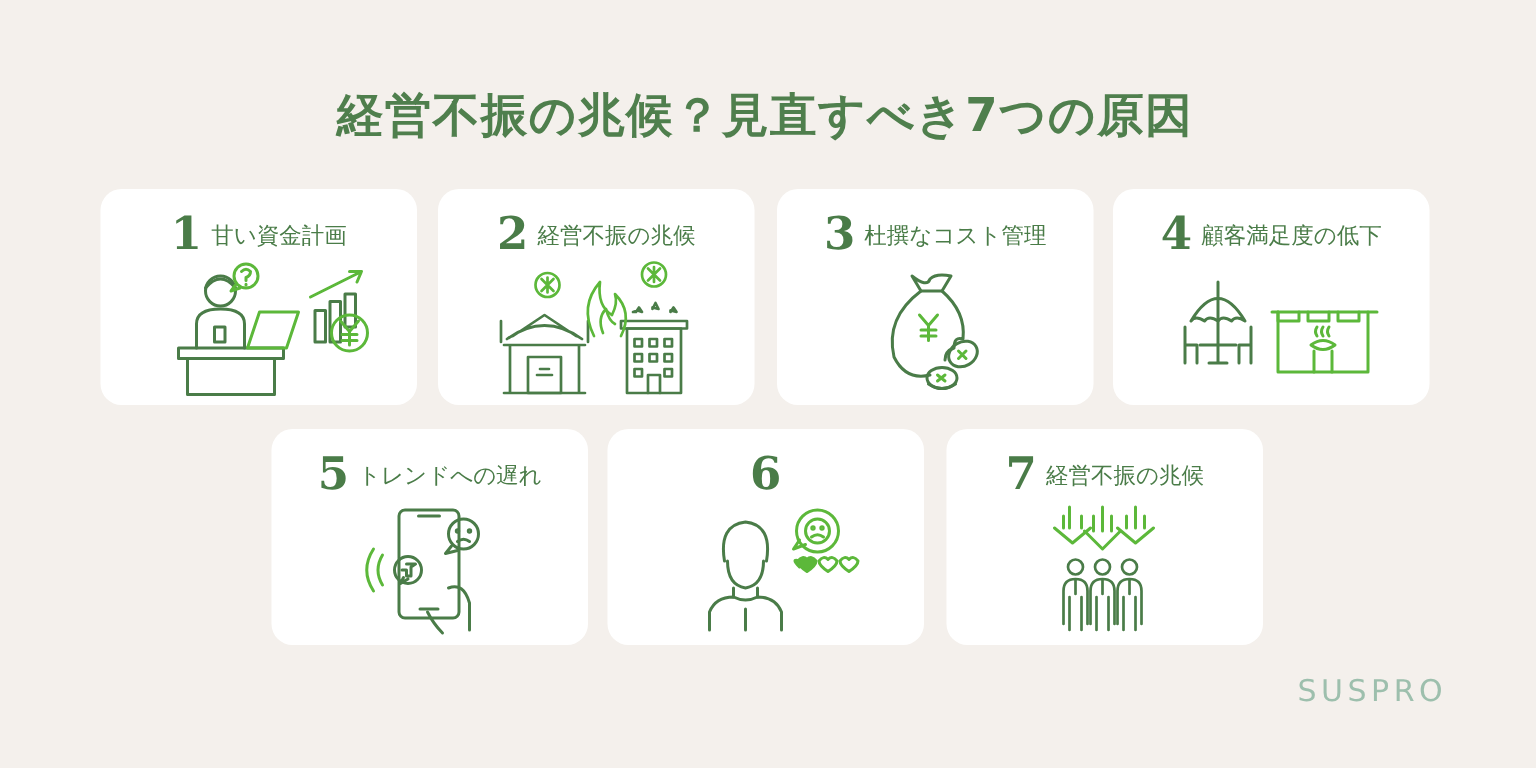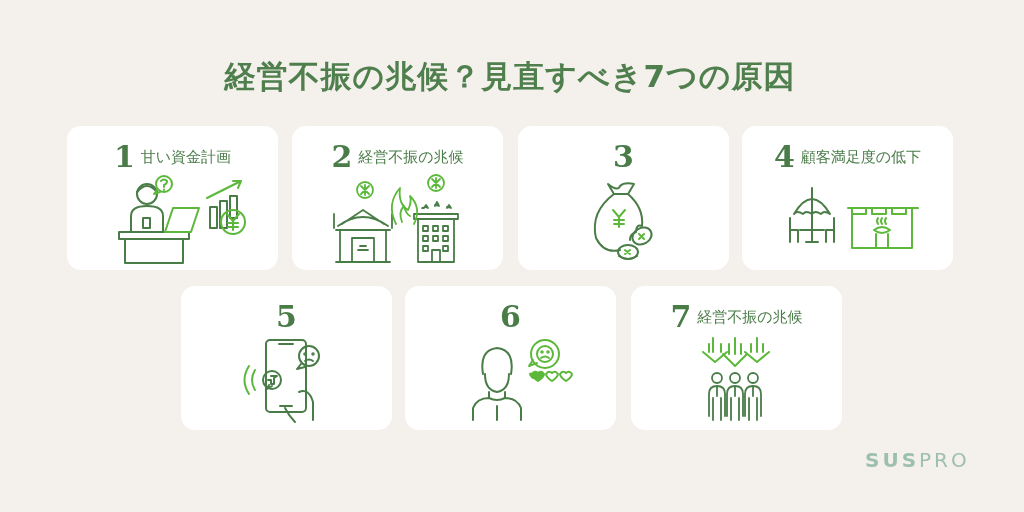--- a/index.html
+++ b/index.html
@@ -29,21 +29,21 @@
   }
   .label {
     font-size:15px; font-weight:normal; color:#4a7c48; white-space:nowrap;
   }
   .illus { position:absolute; left:0; top:48px; width:211px; height:92px; }
   .brand {
     position:absolute; left:865px; top:448px;
     font-family:"DejaVu Sans", sans-serif; font-size:20px;
     letter-spacing:3px; color:#9dbfad;
   }
-  .brand b { font-weight:bold;margin-top:35px; }
+  .brand b { font-weight:normal;margin-top:35px; }
   .brand span.light { font-weight:normal; }
 </style>
 </head>
 <body>
 
 <div class="title">経営不振の兆候？見直すべき7つの原因</div>
 
 <div class="card" style="left:67px; top:126px;">
   <div class="card-head">
     <span class="num">1</span>
@@ -105,20 +105,21 @@
       <path d="M140 5 l8 8 M148 5 l-8 8 M144 4 v10"></path>
       <path d="M104 50 q-10 -20 4 -36 q-2 16 8 22 q4 -8 2 -14 q12 12 4 28"></path>
       <path d="M110 48 q-4 -10 2 -16 q2 8 6 10"></path>
     </g>
   </svg>
 </div>
 
 <div class="card" style="left:518px; top:126px;">
   <div class="card-head">
     <span class="num">3</span>
+    <span class="label">杜撰なコスト管理</span>
   </div>
   <svg class="illus" viewBox="0 0 211 92" fill="none" stroke-linecap="round" stroke-linejoin="round">
     <g stroke="#4a7c48" stroke-width="2">
       <path d="M90 10 q10 8 12 2 q4 -4 14 -2 l-6 10 h-14 z"></path>
       <path d="M96 20 q-24 18 -18 44 q8 16 24 12"></path>
       <path d="M110 20 q16 14 14 32 q-6 -2 -6 6 q-6 2 -6 8"></path>
       <ellipse cx="124" cy="62" rx="10" ry="8" transform="rotate(-30 124 62)"></ellipse>
       <ellipse cx="110" cy="78" rx="10" ry="7"></ellipse>
       <path d="M101 82 q9 6 18 0"></path>
     </g>
@@ -148,20 +149,21 @@
       <path d="M132 56 q8 -6 16 0 q-8 6 -16 0 z"></path>
       <path d="M136 50 q-2 -3 0 -6 M140 50 q-2 -3 0 -6 M144 50 q-2 -3 0 -6"></path>
       <path d="M134 60 v14 M146 60 v14"></path>
     </g>
   </svg>
 </div>
 
 <div class="card" style="left:181px; top:286px;">
   <div class="card-head">
     <span class="num">5</span>
+    <span class="label">トレンドへの遅れ</span>
   </div>
   <svg class="illus" viewBox="0 0 211 92" fill="none" stroke-linecap="round" stroke-linejoin="round">
     <g stroke="#4a7c48" stroke-width="2">
       <rect x="85" y="6" width="40" height="72" rx="4"></rect>
       <path d="M98 10 h14 M99 72 h12"></path>
       <path d="M118 58 q10 -4 14 10 v18"></path>
       <path d="M104 74 q4 8 10 14"></path>
       <circle cx="91" cy="46" r="9"></circle>
       <path d="M87 46 h3 v4 h3 v-6 l3 -2 h-6 M88 51 l-2 4 l5 -3"></path>
       <circle cx="128" cy="22" r="10"></circle>

